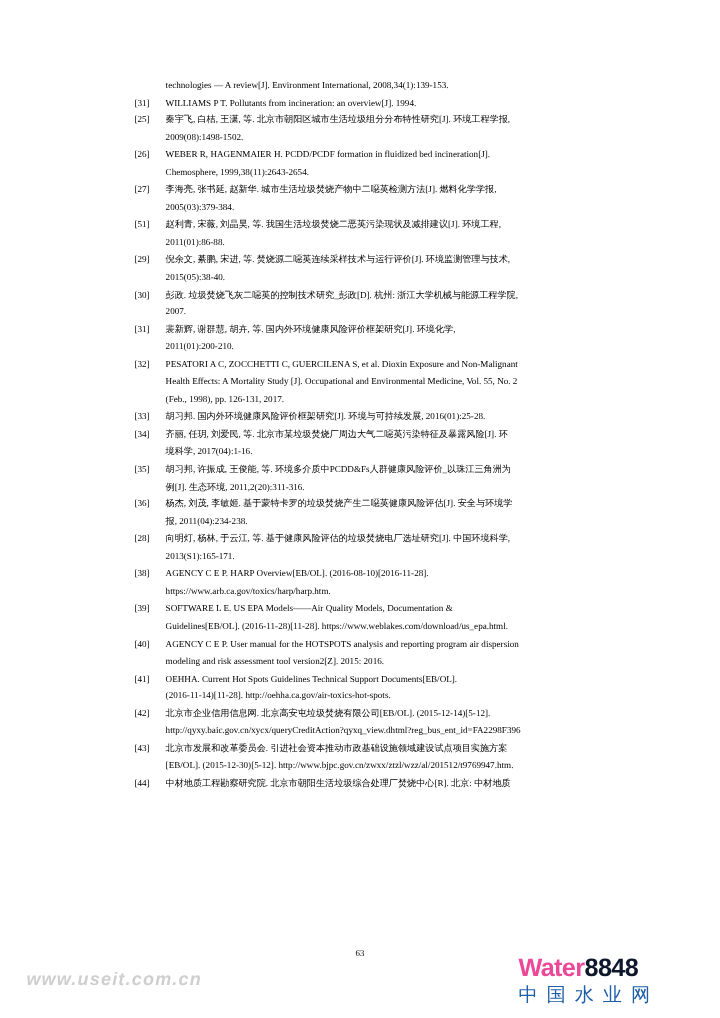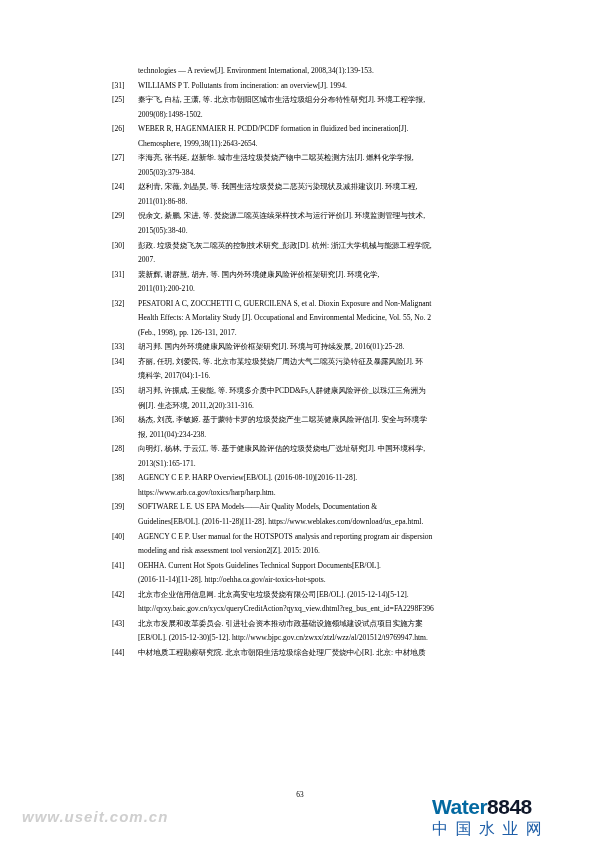--- a/index.html
+++ b/index.html
@@ -78,21 +78,21 @@
     width: 150px;
   }
   .wm-brand {
     font-family: "Liberation Sans", sans-serif;
     font-weight: bold;
     font-size: 21px;
     line-height: 22px;
     letter-spacing: -0.5px;
   }
   .wm-brand .wm-water {
-    color: #0369a1;
+    color: #ec4899;
   }
   .wm-brand .wm-num {
     color: #0f172a;
   }
   .wm-sub {
     font-family: "Liberation Sans", sans-serif;
     font-size: 16px;
     color: #1f5fa8;
     letter-spacing: 1.5px;
     margin-top: 1px;
@@ -137,21 +137,21 @@
 
     <div class="ref-item">
       <span class="ref-num">[27]</span>
       <span class="ref-body">
         <div class="ref-line">李海亮, 张书延, 赵新华. 城市生活垃圾焚烧产物中二噁英检测方法[J]. 燃料化学学报,</div>
         <div class="ref-line">2005(03):379-384.</div>
       </span>
     </div>
 
     <div class="ref-item">
-      <span class="ref-num">[24]</span>
+      <span class="ref-num">[51]</span>
       <span class="ref-body">
         <div class="ref-line">赵利青, 宋薇, 刘晶昊, 等. 我国生活垃圾焚烧二恶英污染现状及减排建议[J]. 环境工程,</div>
         <div class="ref-line">2011(01):86-88.</div>
       </span>
     </div>
 
     <div class="ref-item">
       <span class="ref-num">[29]</span>
       <span class="ref-body">
         <div class="ref-line">倪余文, 綦鹏, 宋进, 等. 焚烧源二噁英连续采样技术与运行评价[J]. 环境监测管理与技术,</div>

